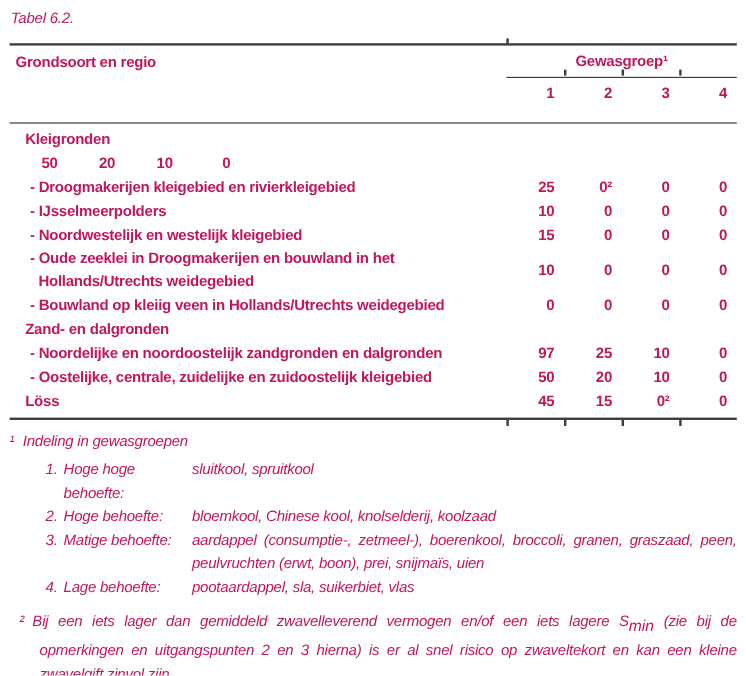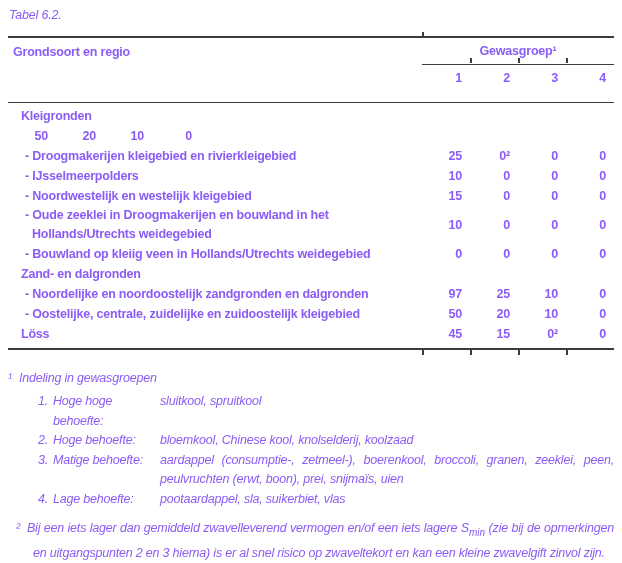--- a/index.html
+++ b/index.html
@@ -1,21 +1,21 @@
 <!DOCTYPE html>
 <html><head>
 <meta charset="utf-8">
 <style>
   html,body{margin:0;padding:0;background:#ffffff;}
   body{width:622px;height:563px;overflow:hidden;}
   .page{
     box-sizing:border-box;width:622px;height:563px;
     padding:7px 8px 0 8px;
     font-family:"Liberation Sans",sans-serif;
-    font-size:12.5px;color:#8b5cf6;letter-spacing:-0.2px;
+    font-size:12.5px;color:#be185d;letter-spacing:-0.2px;
   }
   
   .title{display:flex;font-style:italic;line-height:16px;padding-left:1px;}
   .title-label{width:82px;flex:none;}
   .title-text{flex:1;}
   
   .table{margin-top:13px;border-top:2px solid #3d3d3d;border-bottom:2px solid #3d3d3d;position:relative;font-weight:bold;}
   .thead{border-bottom:1.6px solid #3d3d3d;}
   .thead-row1{display:flex;height:27px;align-items:center;}
   .th-left{flex:1;padding-left:5px;}
@@ -33,31 +33,31 @@
   .tlabel .cont{text-indent:0;}
   
   .tick{position:absolute;width:1.5px;height:5px;background:#3d3d3d;}
   .tick-top{left:414px;top:-6px;}
   .th-group .tick{bottom:1px;}
   .tick-g1{left:48px;} .tick-g2{left:96px;} .tick-g3{left:144px;}
   .tick-bottom{bottom:-7px;}
   .tick-b1{left:414px;} .tick-b2{left:462px;} .tick-b3{left:510px;} .tick-b4{left:558px;}
   
   .fn{font-style:italic;}
-  .fn1{margin-top:20px;line-height:16px;}
+  .fn1{margin-top:10px;line-height:16px;}
   .fn1 .marker{margin-right:7px;}
   .fn-list{margin-top:6px;}
   .fn-item{display:flex;line-height:19.5px;}
   .fn-num{width:15px;flex:none;margin-left:30px;}
   .fn-name{width:107px;flex:none;}
   .fn-desc{flex:1;}
   .fn-desc.justify{text-align:justify;}
   .fn2{margin-top:9px;line-height:20px;text-align:justify;padding-left:25px;text-indent:-17px;}
   .fn2 .marker{margin-right:7px;}
-  sub{font-size:10px;letter-spacing:0;}
+  sub{font-size:13px;letter-spacing:0;}
 </style>
 </head>
 <body>
 
 <div class="page">
 
   <div class="title">
     <span class="title-label">Tabel 6.2.</span>
   </div>
 
@@ -182,21 +182,21 @@
       <span class="fn-desc">sluitkool, spruitkool</span>
     </div>
     <div class="fn-item">
       <span class="fn-num">2.</span>
       <span class="fn-name">Hoge behoefte:</span>
       <span class="fn-desc">bloemkool, Chinese kool, knolselderij, koolzaad</span>
     </div>
     <div class="fn-item">
       <span class="fn-num">3.</span>
       <span class="fn-name">Matige behoefte:</span>
-      <span class="fn-desc justify">aardappel (consumptie-, zetmeel-), boerenkool, broccoli, granen, zeeklei, peen, peulvruchten (erwt, boon), prei, snijmaïs, uien</span>
+      <span class="fn-desc justify">aardappel (consumptie-, zetmeel-), boerenkool, broccoli, granen, graszaad, peen, peulvruchten (erwt, boon), prei, snijmaïs, uien</span>
     </div>
     <div class="fn-item">
       <span class="fn-num">4.</span>
       <span class="fn-name">Lage behoefte:</span>
       <span class="fn-desc">pootaardappel, sla, suikerbiet, vlas</span>
     </div>
   </div>
 
   <div class="fn fn2">
     <span class="marker">²</span><span>Bij een iets lager dan gemiddeld zwavelleverend vermogen en/of een iets lagere </span><span><span>S</span><sub>min</sub></span><span> (zie bij de opmerkingen en uitgangspunten 2 en 3 hierna) is er al snel risico op zwaveltekort en kan een kleine zwavelgift zinvol zijn.</span>

